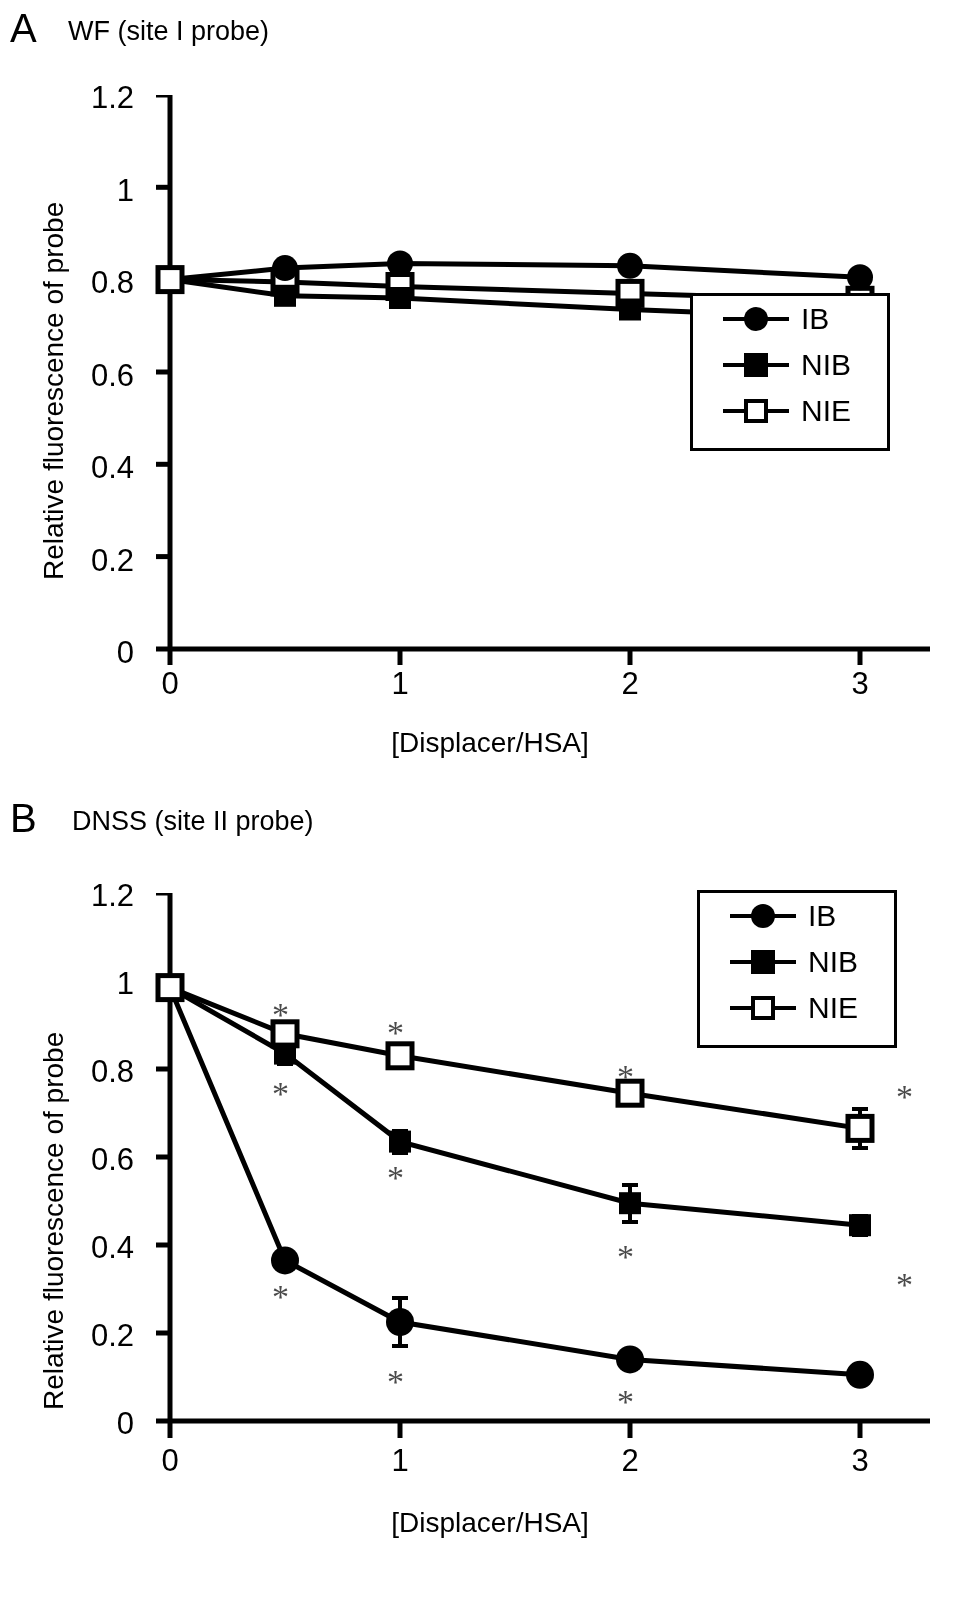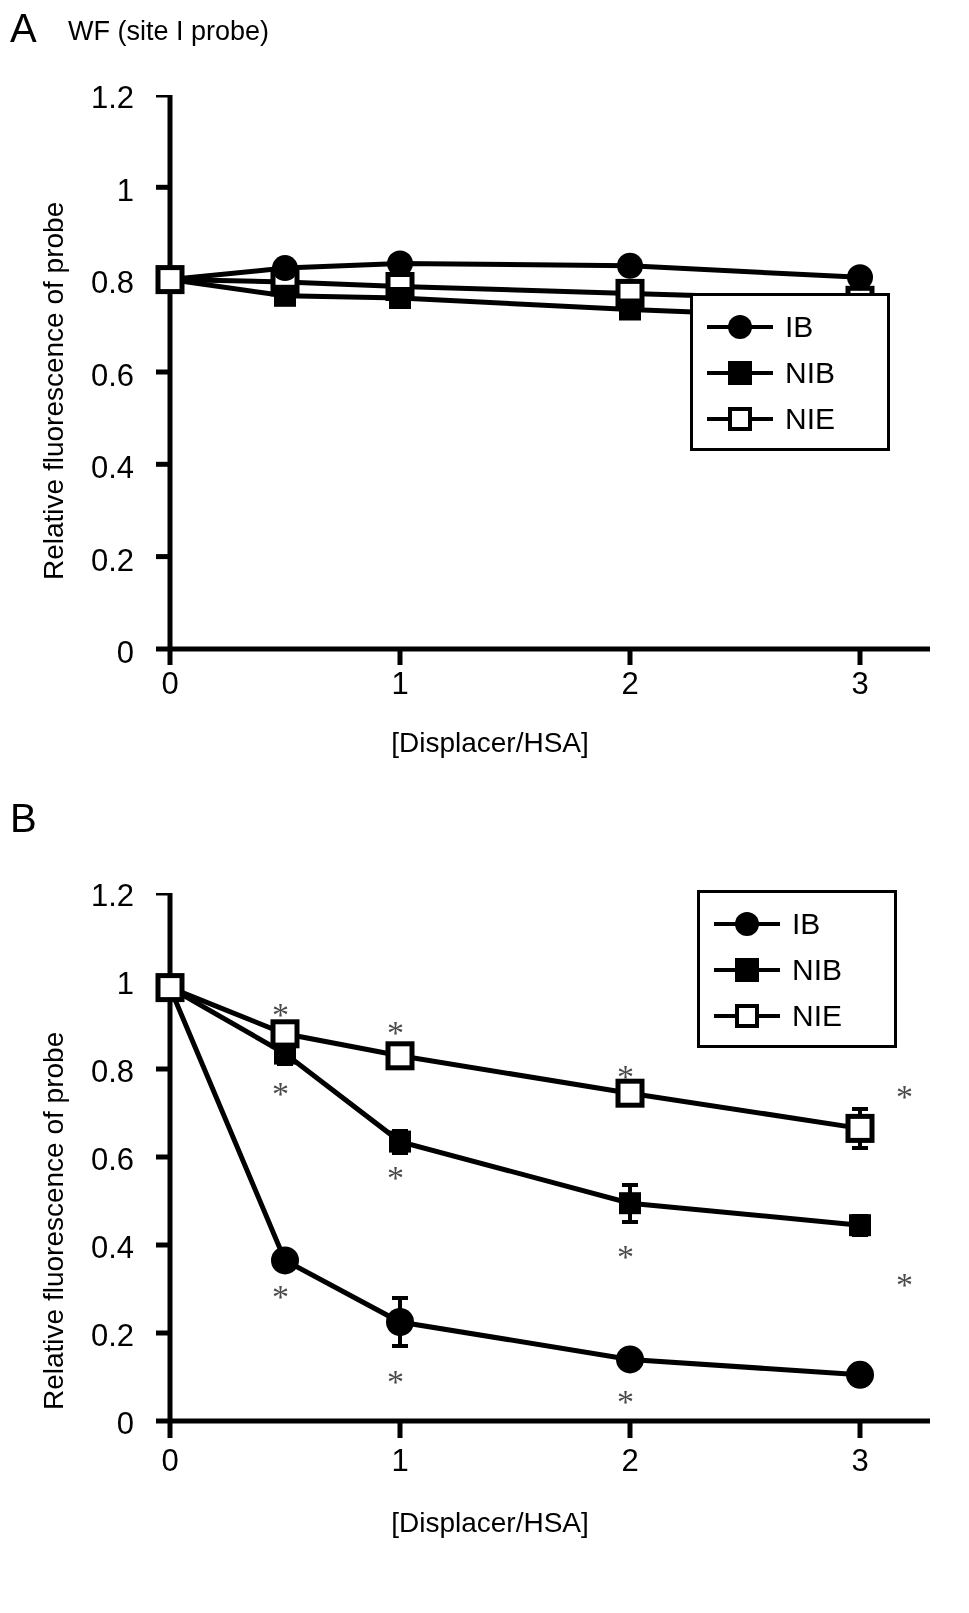--- a/index.html
+++ b/index.html
@@ -73,23 +73,23 @@
   svg { display: block; }
 
   .legend {
     position: absolute;
     border: 3px solid #000;
     background: #fff;
     box-sizing: border-box;
   }
   .legend-row {
     display: flex;
-    align-items: flex-end;
+    align-items: center;
     height: 46px;
-    padding: 0 14px;
+    padding: 0 30px;
   }
   .legend-sym {
     width: 66px;
     height: 30px;
     flex: 0 0 66px;
     position: relative;
   }
   .legend-sym .lline {
     position: absolute;
     left: 0;
@@ -231,20 +231,21 @@
             <span class="mk square-open"></span>
         </span>
         <span class="legend-label">NIE</span>
       </div>
     </div>
   </div>
 
   <div class="panel" id="panel-b">
 
     <div class="panel-letter" style="left:10px; top:8px;">B</div>
+    <div class="panel-caption" style="left:72px; top:18px;">DNSS (site II probe)</div>
 
     <div class="ylabel" style="left:38px; top:620px;">Relative fluorescence of probe</div>
 
     <div class="ytick" style="left:62px; top:90px; width:72px;">1.2</div>
     <div class="ytick" style="left:62px; top:178px; width:72px;">1</div>
     <div class="ytick" style="left:62px; top:266px; width:72px;">0.8</div>
     <div class="ytick" style="left:62px; top:354px; width:72px;">0.6</div>
     <div class="ytick" style="left:62px; top:442px; width:72px;">0.4</div>
     <div class="ytick" style="left:62px; top:530px; width:72px;">0.2</div>
     <div class="ytick" style="left:62px; top:618px; width:72px;">0</div>

